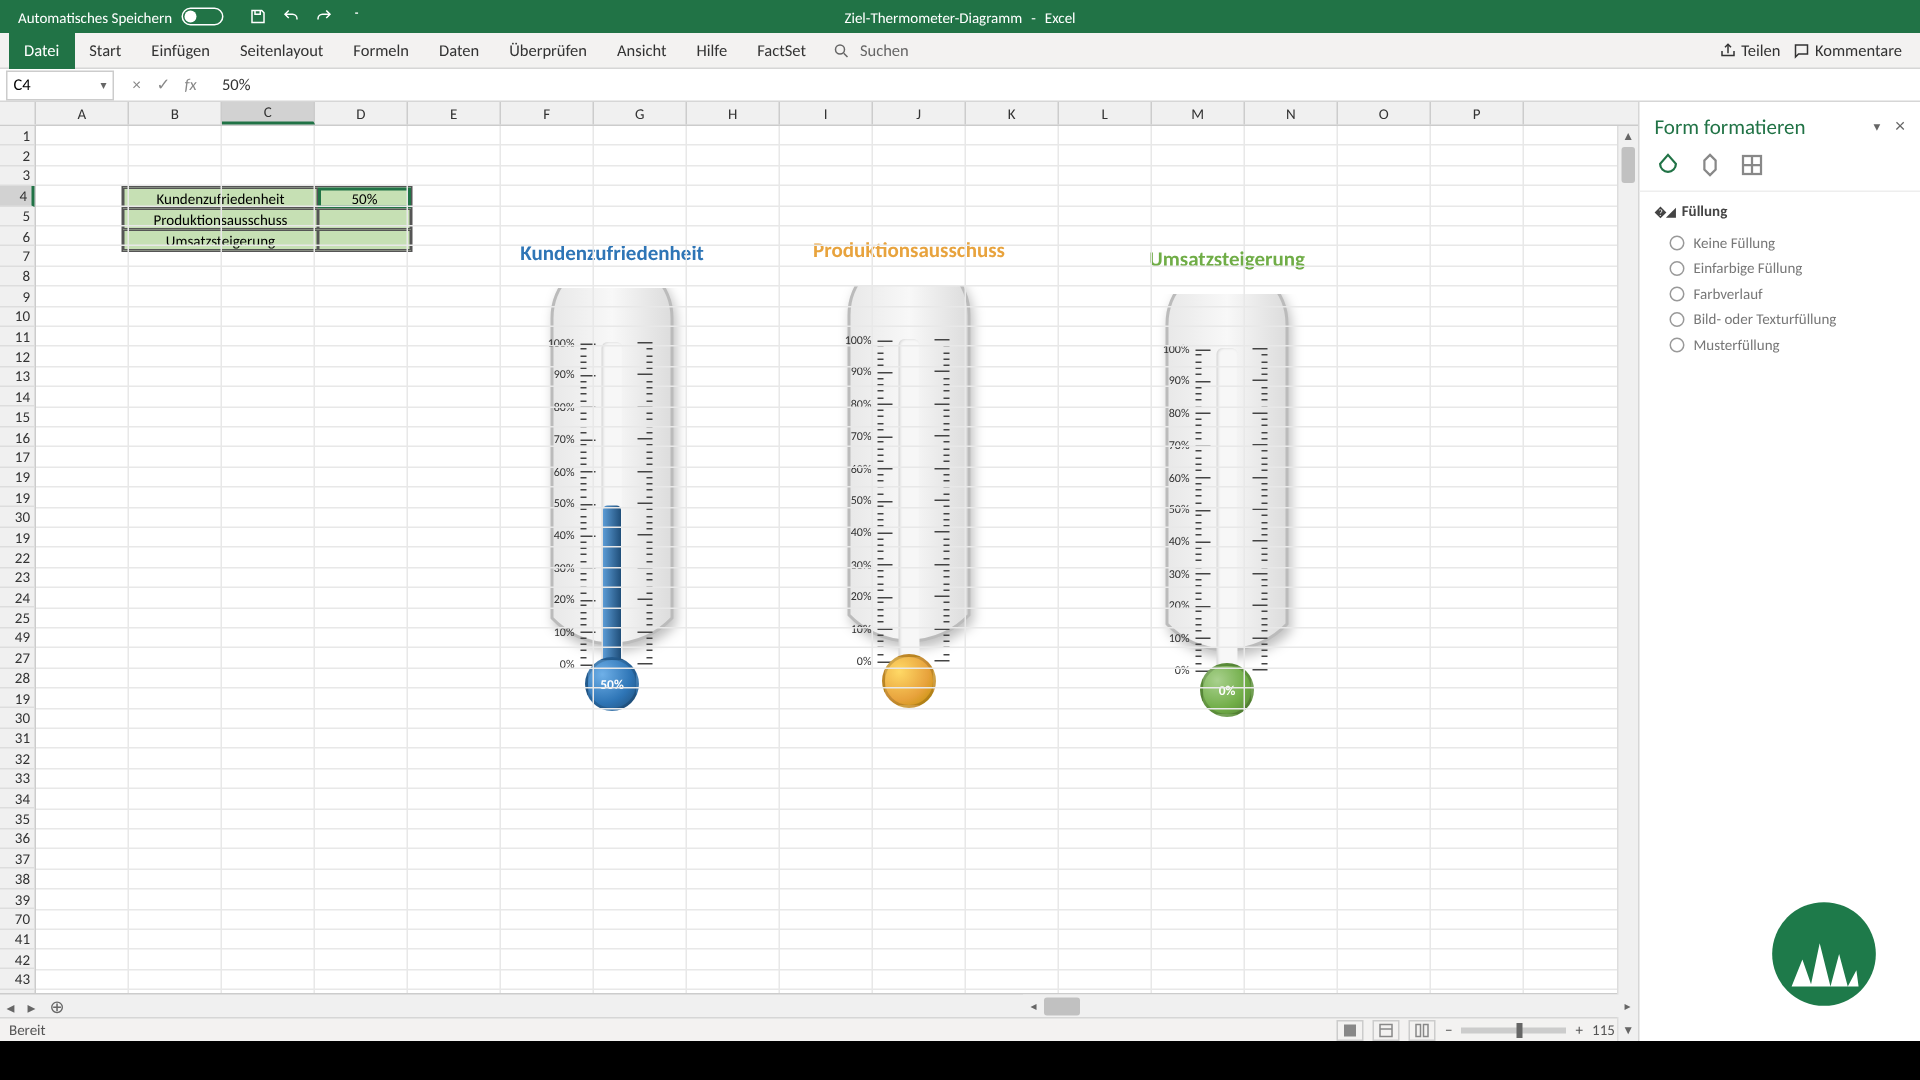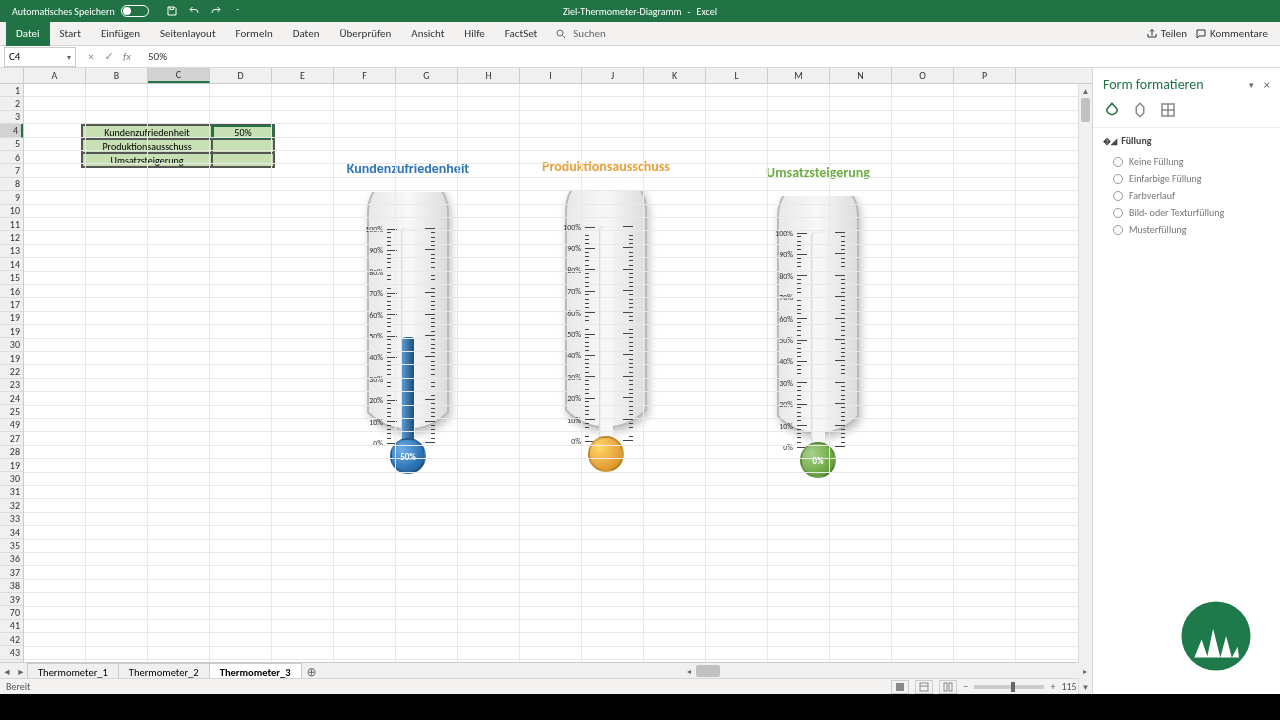--- a/index.html
+++ b/index.html
@@ -1364,25 +1364,20 @@
       <div class="vscroll">
         <div class="arr">▲</div>
         <div class="thumb"></div>
         <div class="arr" style="position:absolute;bottom:0;left:0;right:0">▼</div>
       </div>
 
       <div class="hscroll-row">
         <div class="tabs">
           <div class="nav">◂</div>
           <div class="nav">▸</div>
-          <div id="sheet-tabs-holder" style="display:flex">
-              <div class="tab">Thermometer_1</div>
-              <div class="tab">Thermometer_2</div>
-              <div class="tab active">Thermometer_3</div>
-            </div>
           <div class="addtab">⊕</div>
         </div>
         <div class="hscroll">
           <div class="arr">◂</div>
           <div class="track">
               <div class="thumb"></div>
             </div>
           <div class="arr">▸</div>
         </div>
       </div>

